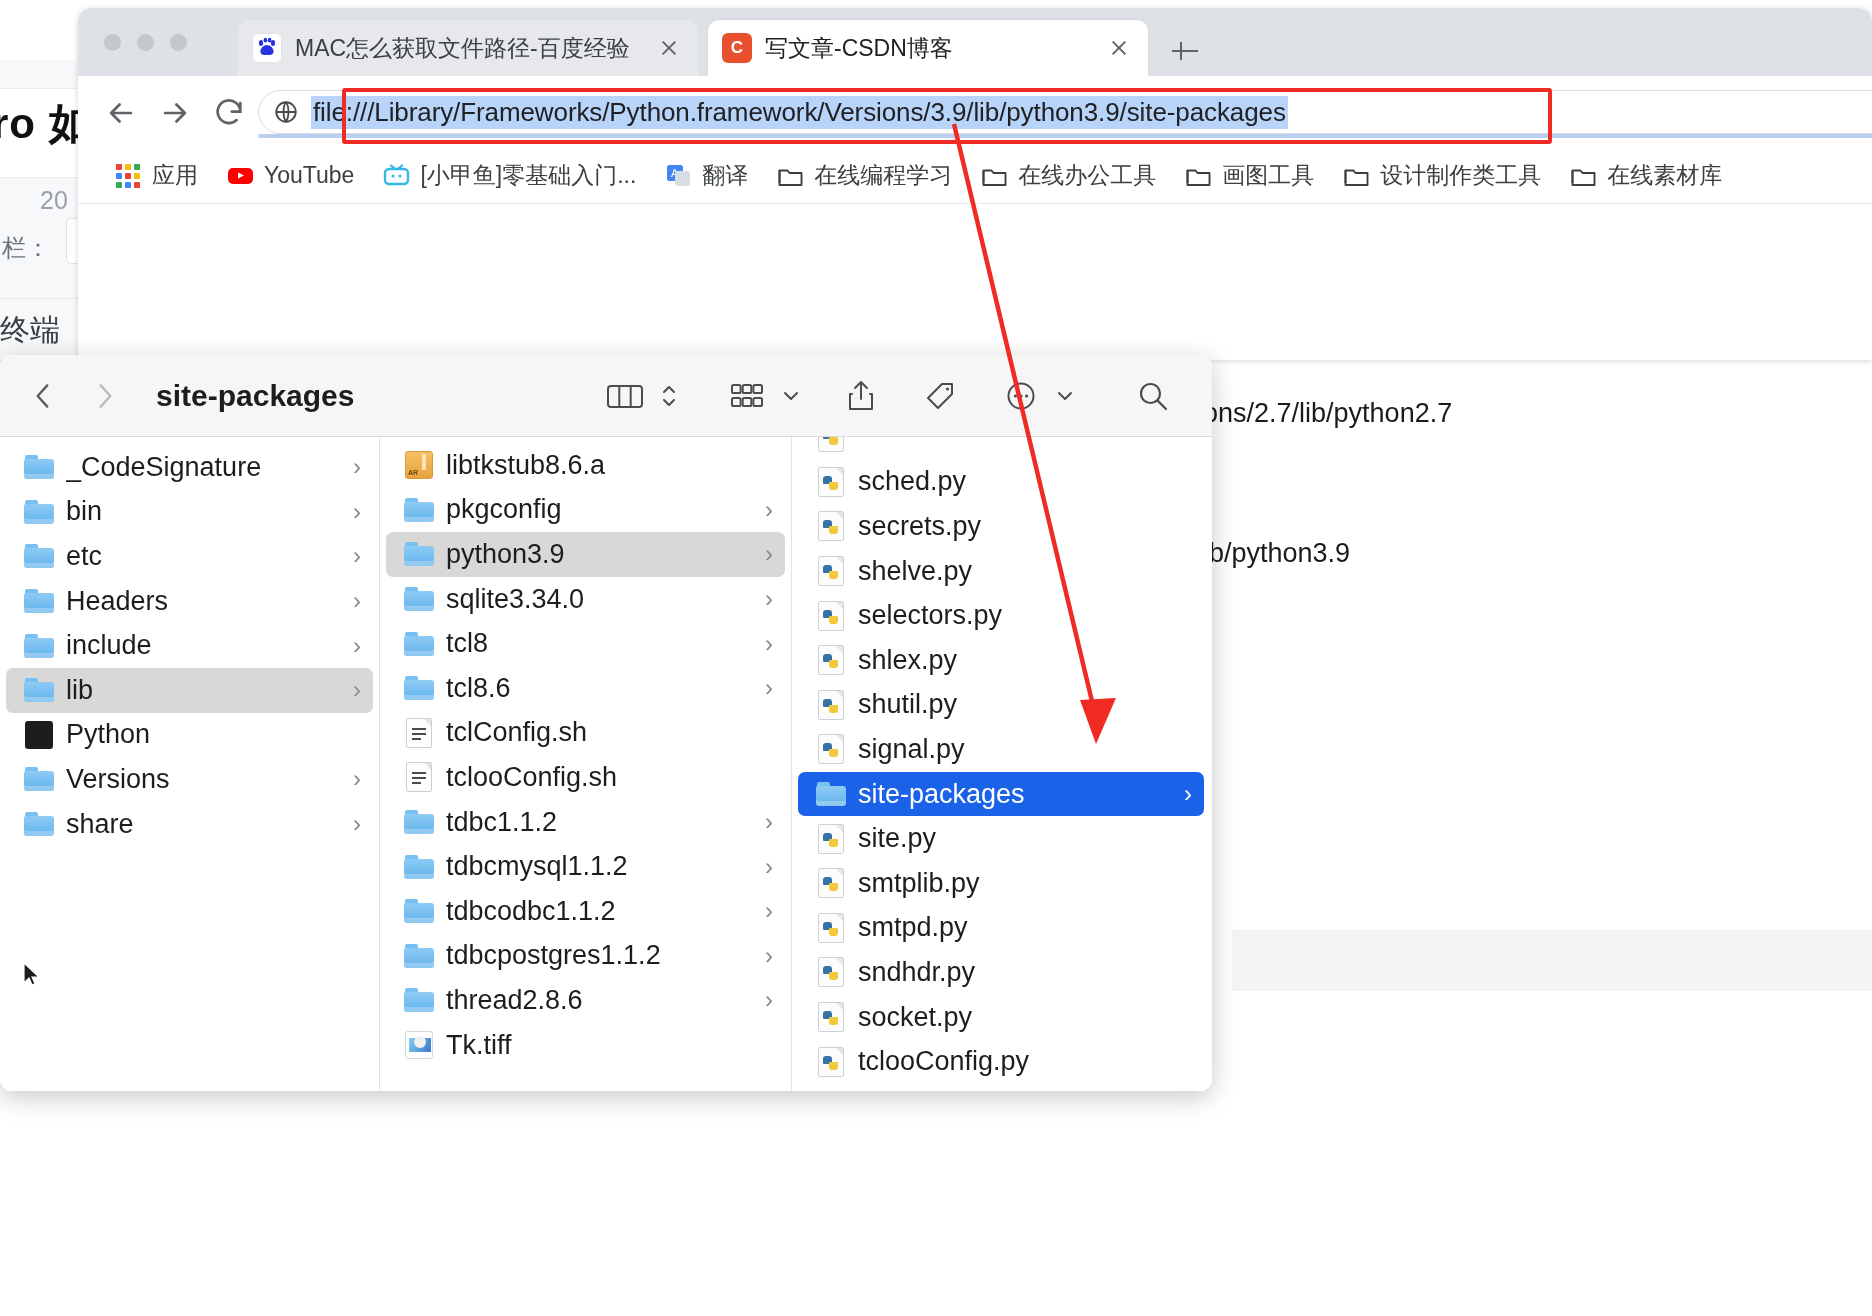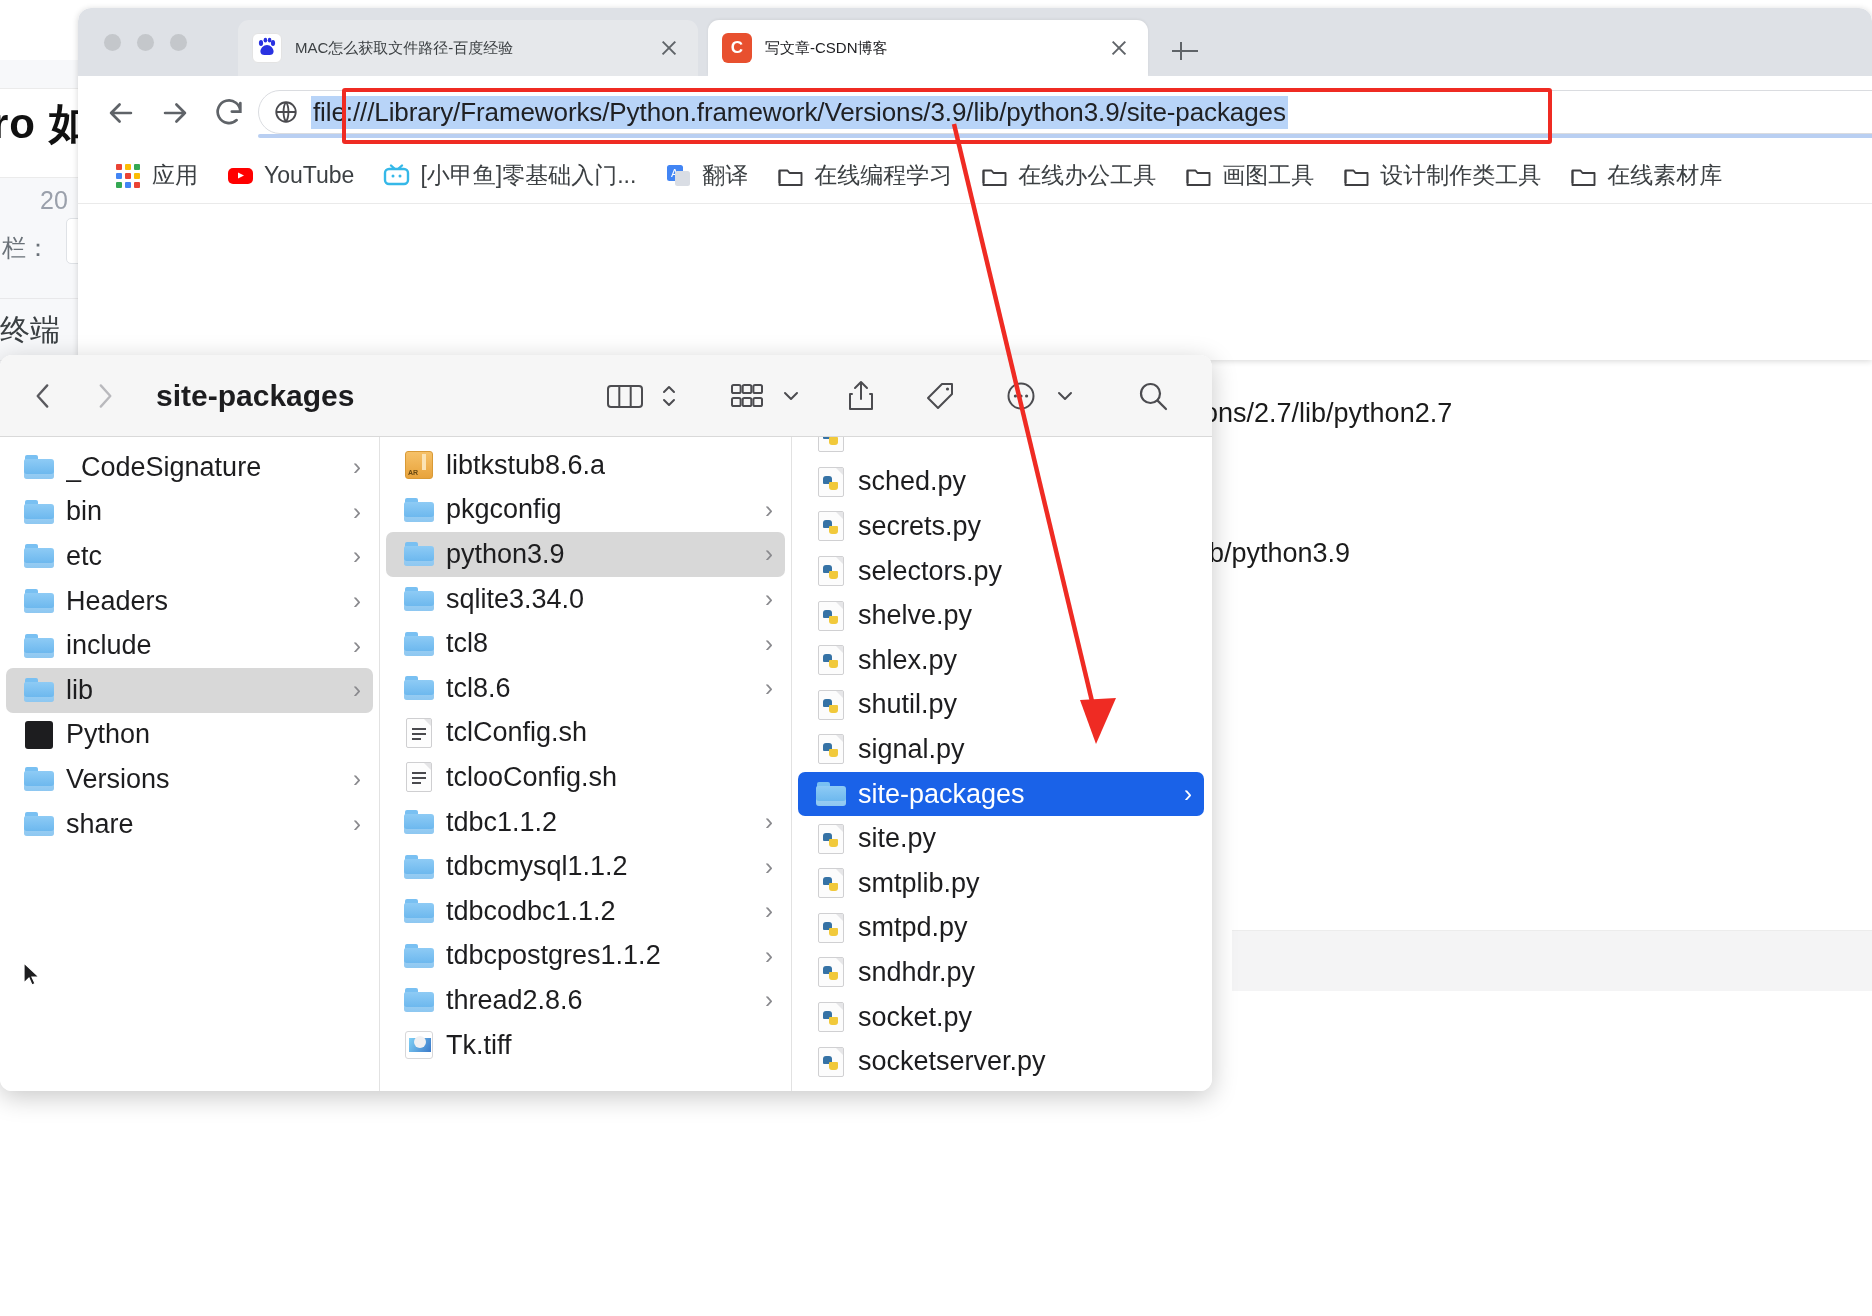--- a/index.html
+++ b/index.html
@@ -66,21 +66,21 @@
   .tab.active   { left:630px; width:440px; background:#ffffff; box-shadow:0 -1px 3px rgba(0,0,0,.06);}
   .tab-favicon {
     width:30px; height:30px; border-radius:6px; flex:0 0 auto;
     display:flex; align-items:center; justify-content:center;
     font-size:17px; font-weight:bold; color:#fff;
   }
   .fav-baidu { background:#ffffff; border:1px solid #e3e3e3; }
   .fav-baidu svg { width:24px; height:24px; }
   .fav-csdn { background:#e8502f; }
   .tab-title {
-    margin-left:13px; font-size:15px; color:#3c4043; white-space:nowrap;
+    margin-left:13px; font-size:23px; color:#3c4043; white-space:nowrap;
     overflow:hidden; flex:1 1 auto;
   }
   .tab.active .tab-title { color:#202124; }
   .tab-close {
     width:30px; height:30px; flex:0 0 auto; position:relative; cursor:pointer;
   }
   .tab-close::before, .tab-close::after{
     content:""; position:absolute; left:6px; top:14px; width:18px; height:2.2px;
     background:#5f6368;
   }
@@ -903,38 +903,38 @@
               </span>
               <span class="nm">secrets.py</span>
             </div>
             <div class="fd-row">
               <span class="fi">
                 <span class="pyfile">
                   <span class="s1"></span>
                   <span class="s2"></span>
                 </span>
               </span>
+              <span class="nm">shelve.py</span>
+            </div>
+            <div class="fd-row">
+              <span class="fi">
+                <span class="pyfile">
+                  <span class="s1"></span>
+                  <span class="s2"></span>
+                </span>
+              </span>
               <span class="nm">selectors.py</span>
             </div>
             <div class="fd-row">
               <span class="fi">
                 <span class="pyfile">
                   <span class="s1"></span>
                   <span class="s2"></span>
                 </span>
               </span>
-              <span class="nm">shelve.py</span>
-            </div>
-            <div class="fd-row">
-              <span class="fi">
-                <span class="pyfile">
-                  <span class="s1"></span>
-                  <span class="s2"></span>
-                </span>
-              </span>
               <span class="nm">shlex.py</span>
             </div>
             <div class="fd-row">
               <span class="fi">
                 <span class="pyfile">
                   <span class="s1"></span>
                   <span class="s2"></span>
                 </span>
               </span>
               <span class="nm">shutil.py</span>
@@ -1003,21 +1003,21 @@
               </span>
               <span class="nm">socket.py</span>
             </div>
             <div class="fd-row">
               <span class="fi">
                 <span class="pyfile">
                   <span class="s1"></span>
                   <span class="s2"></span>
                 </span>
               </span>
-              <span class="nm">socketserver.py</span>
+              <span class="nm">tclooConfig.py</span>
             </div>
             <div class="fd-row">
               <span class="nm">sqlite3</span>
             </div>
           </div>
         </div>
     </div>
 
     <div class="cursor">
       <svg viewBox="0 0 22 26">

